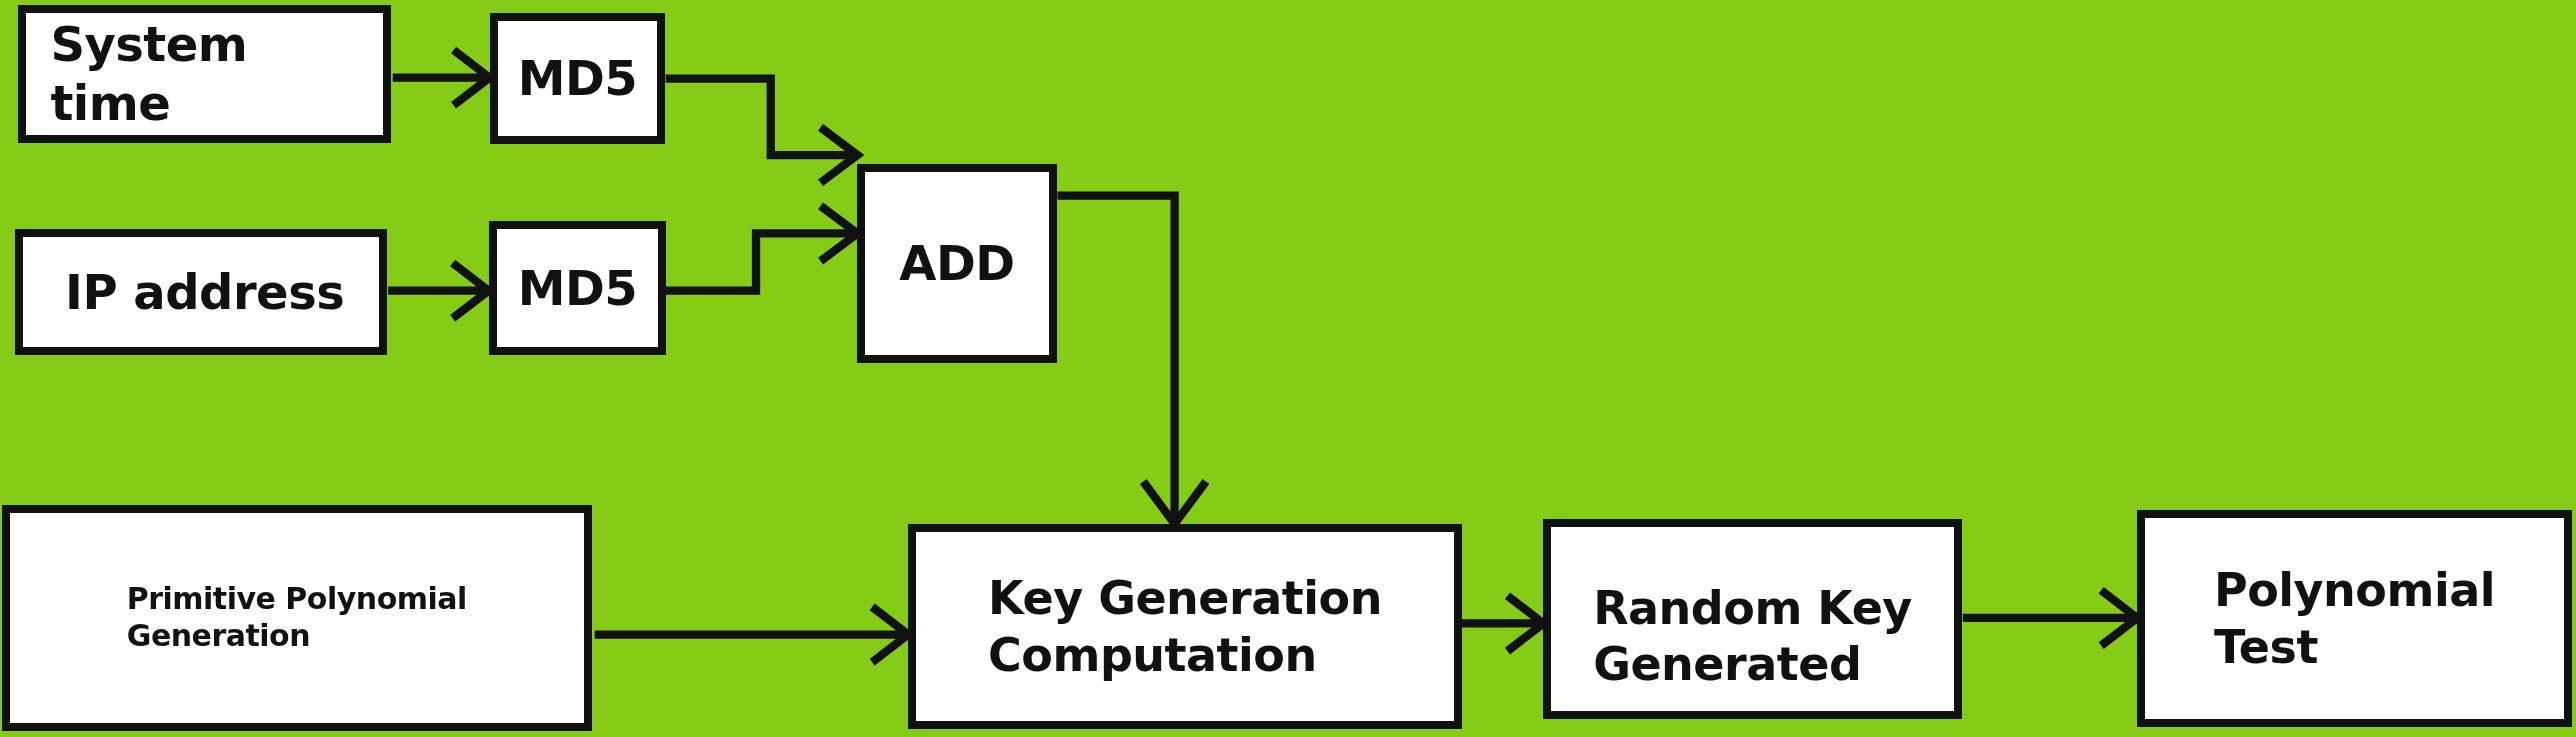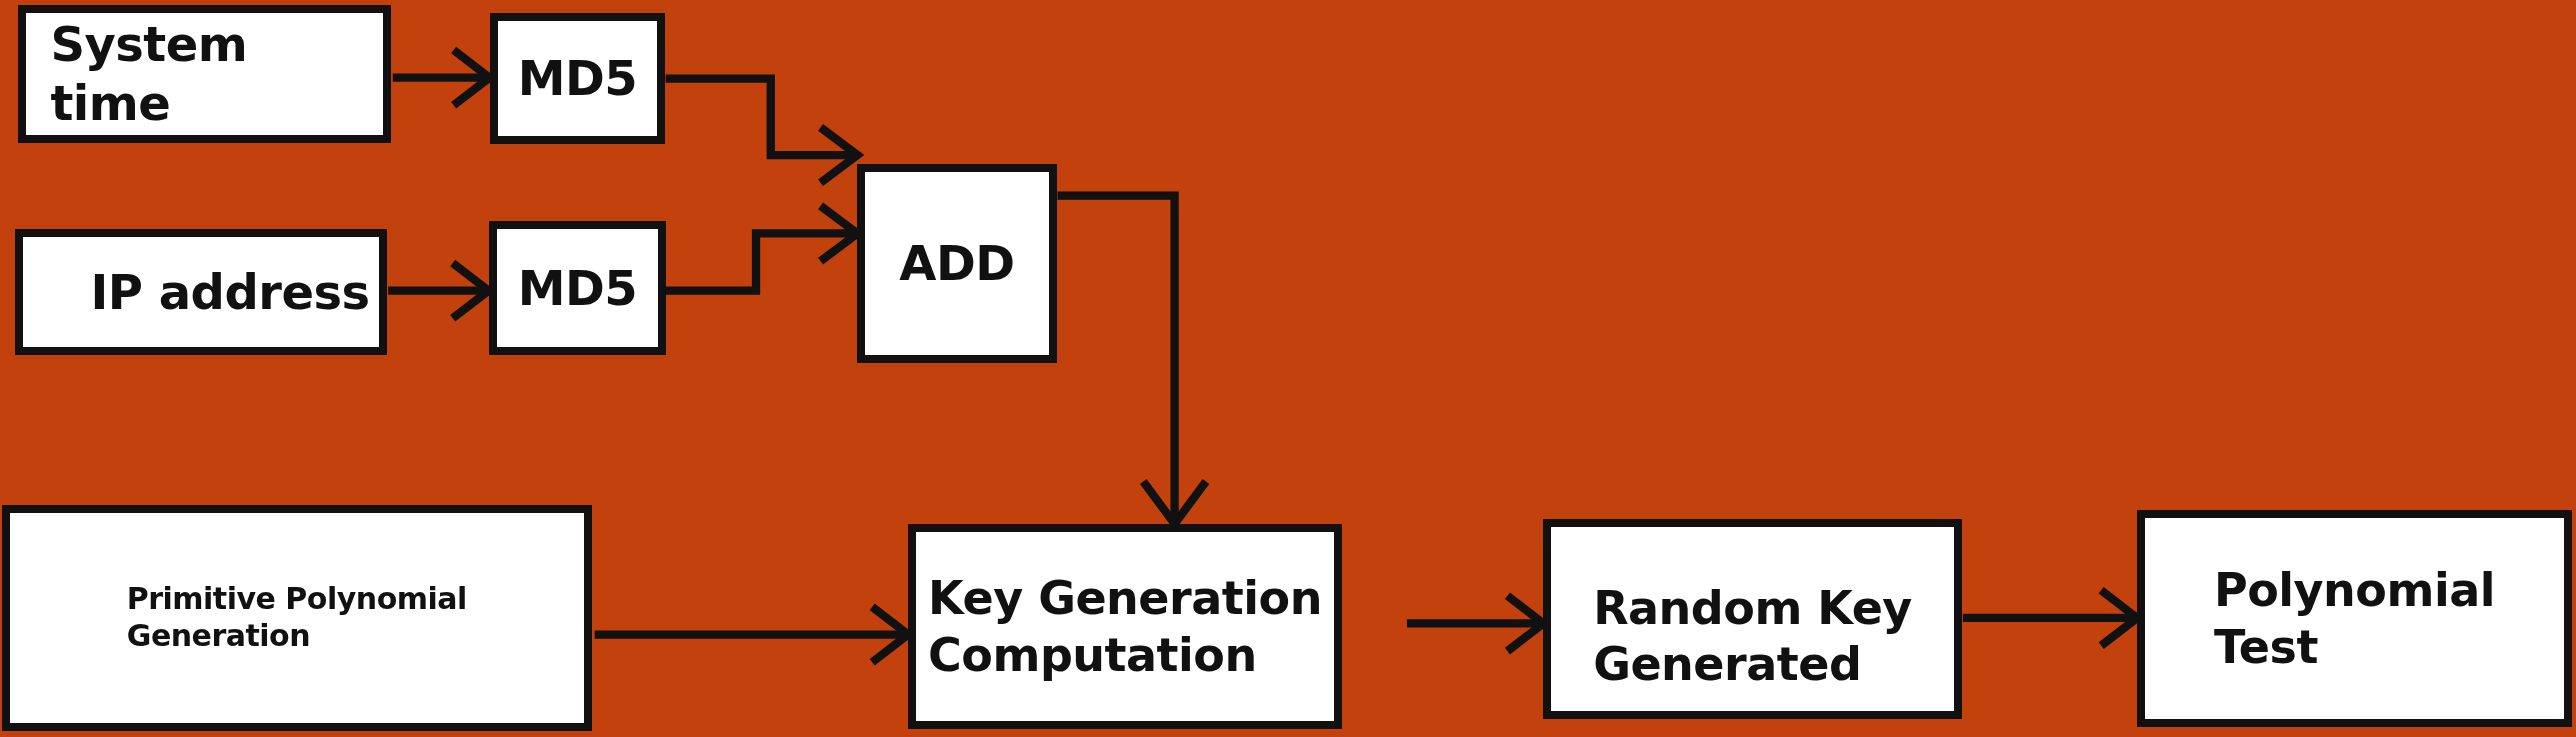--- a/index.html
+++ b/index.html
@@ -8,21 +8,21 @@
     padding: 0;
     background: #ffffff;
   }
   body {
     font-family: "DejaVu Sans", "Liberation Sans", sans-serif;
   }
   #canvas {
     position: relative;
     width: 2576px;
     height: 738px;
-    background: #c2410c;
+    background: #84cc16;
     overflow: hidden;
   }
   #wires {
     position: absolute;
     left: 0;
     top: 0;
     width: 2576px;
     height: 738px;
     pointer-events: none;
   }
@@ -44,28 +44,28 @@
     letter-spacing: -0.5px;
     white-space: pre-line;
     padding: 0 9.2px;
   }
   
   #n-system-time   { left: 18.4px;   top: 4.6px;   width: 373px; height: 138px; }
   #n-system-time .label   { font-size: 48px; text-align: left; width: 100%; padding-left: 24px; }
   #n-md5-top       { left: 490px;  top: 13px;  width: 175px; height: 131px; }
   #n-md5-top .label       { font-size: 48px; }
   #n-ip-address    { left: 14.8px;   top: 229px; width: 372px; height: 126px; }
-  #n-ip-address .label    { font-size: 48px; text-align: right; width: 100%; padding-left: 17px; }
+  #n-ip-address .label    { font-size: 48px; text-align: center; width: 100%; padding-left: 17px; }
   #n-md5-bottom    { left: 489px;  top: 221px; width: 177px; height: 134px; }
   #n-md5-bottom .label    { font-size: 48px; }
   #n-add           { left: 857px;  top: 120px; width: 200px; height: 199px; margin-top: 44px; }
   #n-add .label           { font-size: 48px; }
   #n-primitive-poly{ left: 1.8px;    top: 505px; width: 590px; height: 226px; }
   #n-primitive-poly .label{ font-size: 30px; }
-  #n-key-gen       { left: 908px;  top: 524px; width: 434px; height: 205px; }
+  #n-key-gen       { left: 908px;  top: 524px; width: 554px; height: 205px; }
   #n-key-gen .label       { font-size: 46px; }
   #n-random-key    { left: 1543px; top: 519px; width: 419px; height: 200px; }
   #n-random-key .label    { font-size: 46px; margin-top: 34px; }
   #n-randomness    { left: 2137px; top: 510px; width: 435px; height: 217px; }
   #n-randomness .label    { font-size: 46px; }
 </style>
 </head>
 <body>
 
 <div id="canvas">

